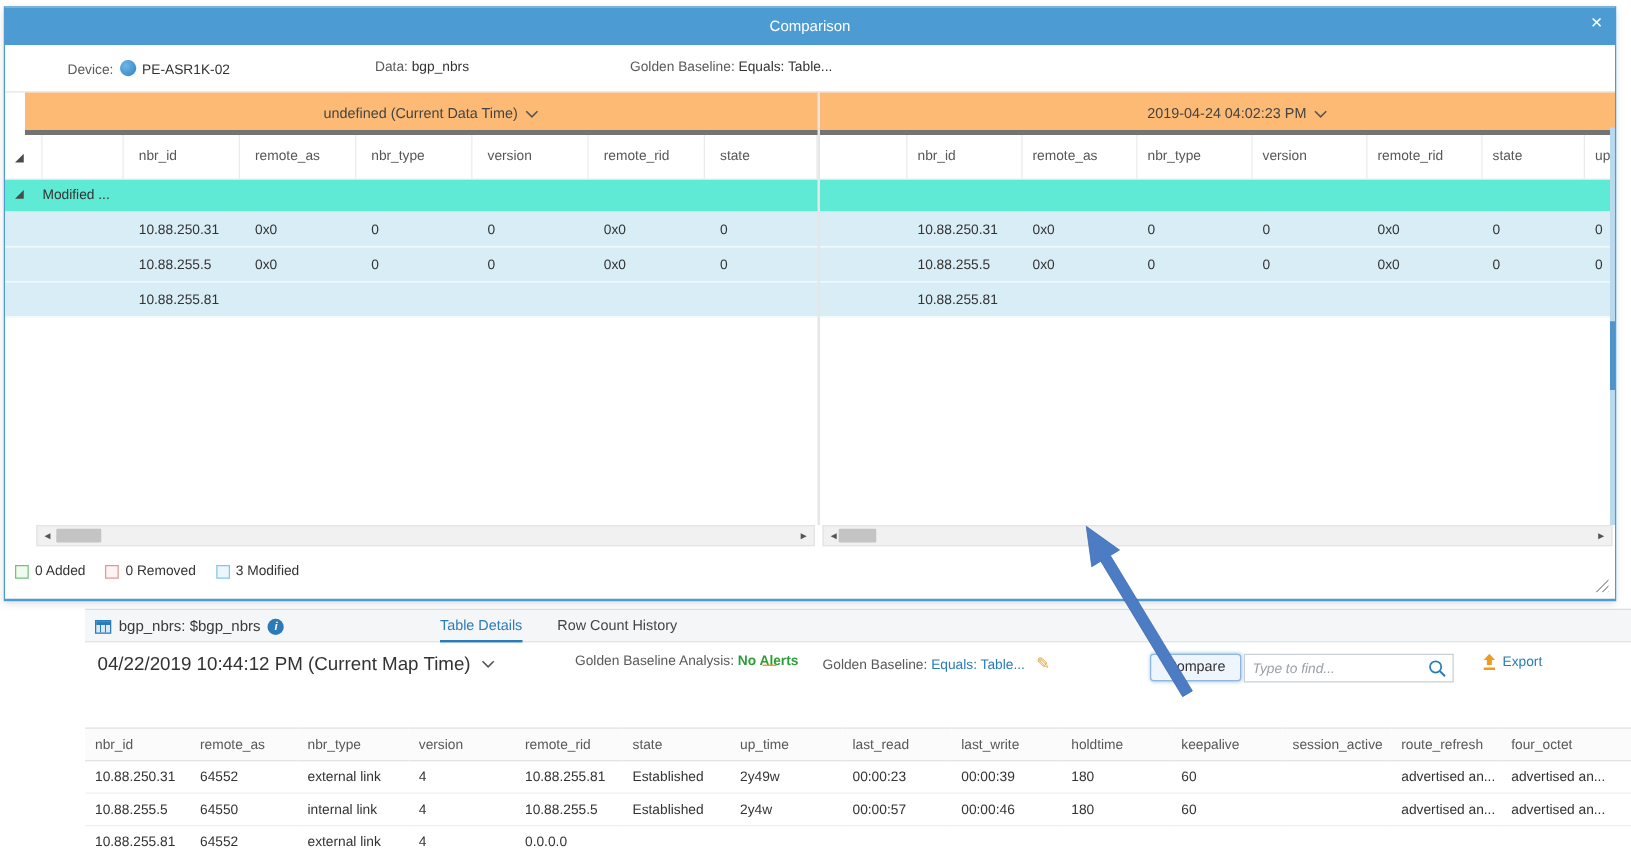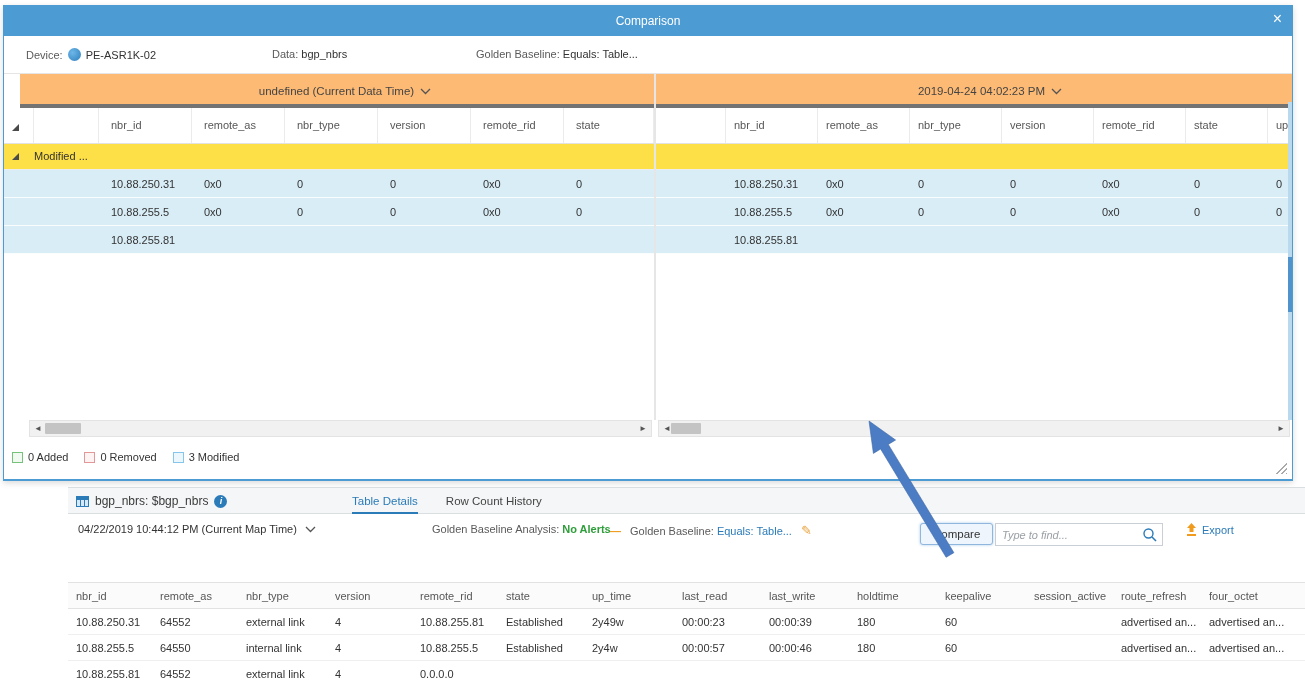--- a/index.html
+++ b/index.html
@@ -11,21 +11,21 @@
   .dialog { position:absolute; left:3px; top:5px; width:1290px; height:476px;
     background:#fff; border:1px solid #4c9bd3; border-bottom-width:2px;
     box-shadow:0 2px 6px rgba(0,0,0,.15); }
   .dlg-title { position:absolute; left:0; top:0; right:0; height:30px; background:#4c9bd3;
     color:#fff; font-size:12px; display:flex; align-items:center; padding:0 12px;justify-content:center; }
   .dlg-close { position:absolute; right:10px; top:4px; font-size:16px; color:#fff; cursor:pointer; }
 
   .inforow { position:absolute; left:0; top:30px; right:0; height:38px; background:#fff;
     border-bottom:1px solid #e5e5e5; }
   .inforow .grp { position:absolute; top:12px; white-space:nowrap; }
-  .lbl { color:#5a5a5a; }
+  .lbl { color:#5a5a5a;margin-left:28px; }
   .val { color:#333; }
   .dev-icon { display:inline-block; width:13px; height:13px; border-radius:50%;
     background:radial-gradient(circle at 35% 35%, #6db6e8, #2e80bd); vertical-align:-2px; margin:0 5px; }
 
   .timerow { position:absolute; left:16px; top:68px; right:0; height:34px; background:#fdba74;
     border-bottom:4px solid #737373; }
   .thead-half { position:absolute; top:0; height:34px; display:flex; align-items:center;
     justify-content:center; gap:6px; color:#444; font-size:11.5px; cursor:pointer; }
   .thead-left { left:0; width:650px; }
   .thead-right { left:652px; width:636px; }
@@ -35,21 +35,21 @@
   .chead { position:absolute; left:0; top:102px; right:0; height:36px; background:#fff;
     border-bottom:1px solid #e2e2e2; }
   .hc { border-right:1px solid #ebebeb; color:#575757; padding:11px 4px 0 12px;
     white-space:nowrap; overflow:hidden; }
   .hc.r { padding-left:8px; }
   .hc.last { border-right:none; padding-right:0; }
   .tri { display:inline-block; width:0; height:0;
     border-bottom:7px solid #4a4a4a; border-left:7px solid transparent; }
   .hc-first { padding:13px 0 0 8px; }
 
-  .grow { position:absolute; left:0; top:138px; right:0; height:26px; background:#fde047;
+  .grow { position:absolute; left:0; top:138px; right:0; height:26px; background:#5eead4;
     border-bottom:1px solid #ededed; }
   .gc { padding-top:6px; white-space:nowrap; }
   .gc.first { padding-left:8px; }
   .drow { position:absolute; left:0; right:0; height:28px; background:#d9edf6;
     border-bottom:1px solid rgba(255,255,255,.85); }
   .dc { padding:8px 4px 0 12px; white-space:nowrap; overflow:hidden; }
   .dc.r { padding-left:8px; }
   .divider { position:absolute; left:650px; top:68px; width:2px; height:346px; background:#e6e6e6; }
 
   .hscroll { position:absolute; top:414px; height:17px; background:#f1f1f1;
@@ -83,21 +83,21 @@
       linear-gradient(90deg, transparent 0 3px, #2b7bb9 3px 4px, transparent 4px 7px, #2b7bb9 7px 8px, transparent 8px);
   }
   .info-icon { display:inline-block; width:13px; height:13px; border-radius:50%; background:#2b7bb9;
     color:#fff; font-size:9px; font-weight:bold; text-align:center; line-height:13px; font-style:italic; }
   .tabs { position:absolute; left:284px; top:0; height:27px; display:flex; gap:28px; }
   .tab { padding-top:7px; height:27px; color:#444; cursor:pointer; font-size:11.5px; }
   .tab.active { color:#2b7bb9; border-bottom:3px solid #2b7bb9; }
 
   .toolbar { position:absolute; left:0; top:27px; right:0; height:36px; background:#fff; }
   .toolbar > div, .toolbar > button { position:absolute; top:9px; white-space:nowrap; }
-  .tsel { color:#333; font-size:11px; cursor:pointer; display:flex; gap:8px; align-items:center; }
+  .tsel { color:#333; font-size:15px; cursor:pointer; display:flex; gap:8px; align-items:center; }
   .green { color:#2e9e3a; font-weight:bold; }
   .dash { color:#f09b1d; font-weight:bold; margin-right:6px; }
   a.link { color:#2b7bb9; text-decoration:none; cursor:pointer; }
   .pencil { color:#e8a33d; font-size:13px; margin-left:6px; cursor:pointer; }
   .cmpbtn { top:6px; padding:4px 12px; background:#eef5fc; border:1px solid #8fb6dc; border-radius:3px;
     font-family:inherit; font-size:11.5px; color:#333; cursor:pointer; box-shadow:0 0 3px #a8c8e8; }
   .search { top:6px; width:168px; height:23px; border:1px solid #c9cfd4; background:#fff;padding-left:10px; }
   .search input { position:absolute; left:6px; top:1px; width:130px; height:19px; border:none; outline:none;
     font-family:inherit; font-size:11px; color:#333; }
   .search input::placeholder { color:#9aa0a6; font-style:italic; }

